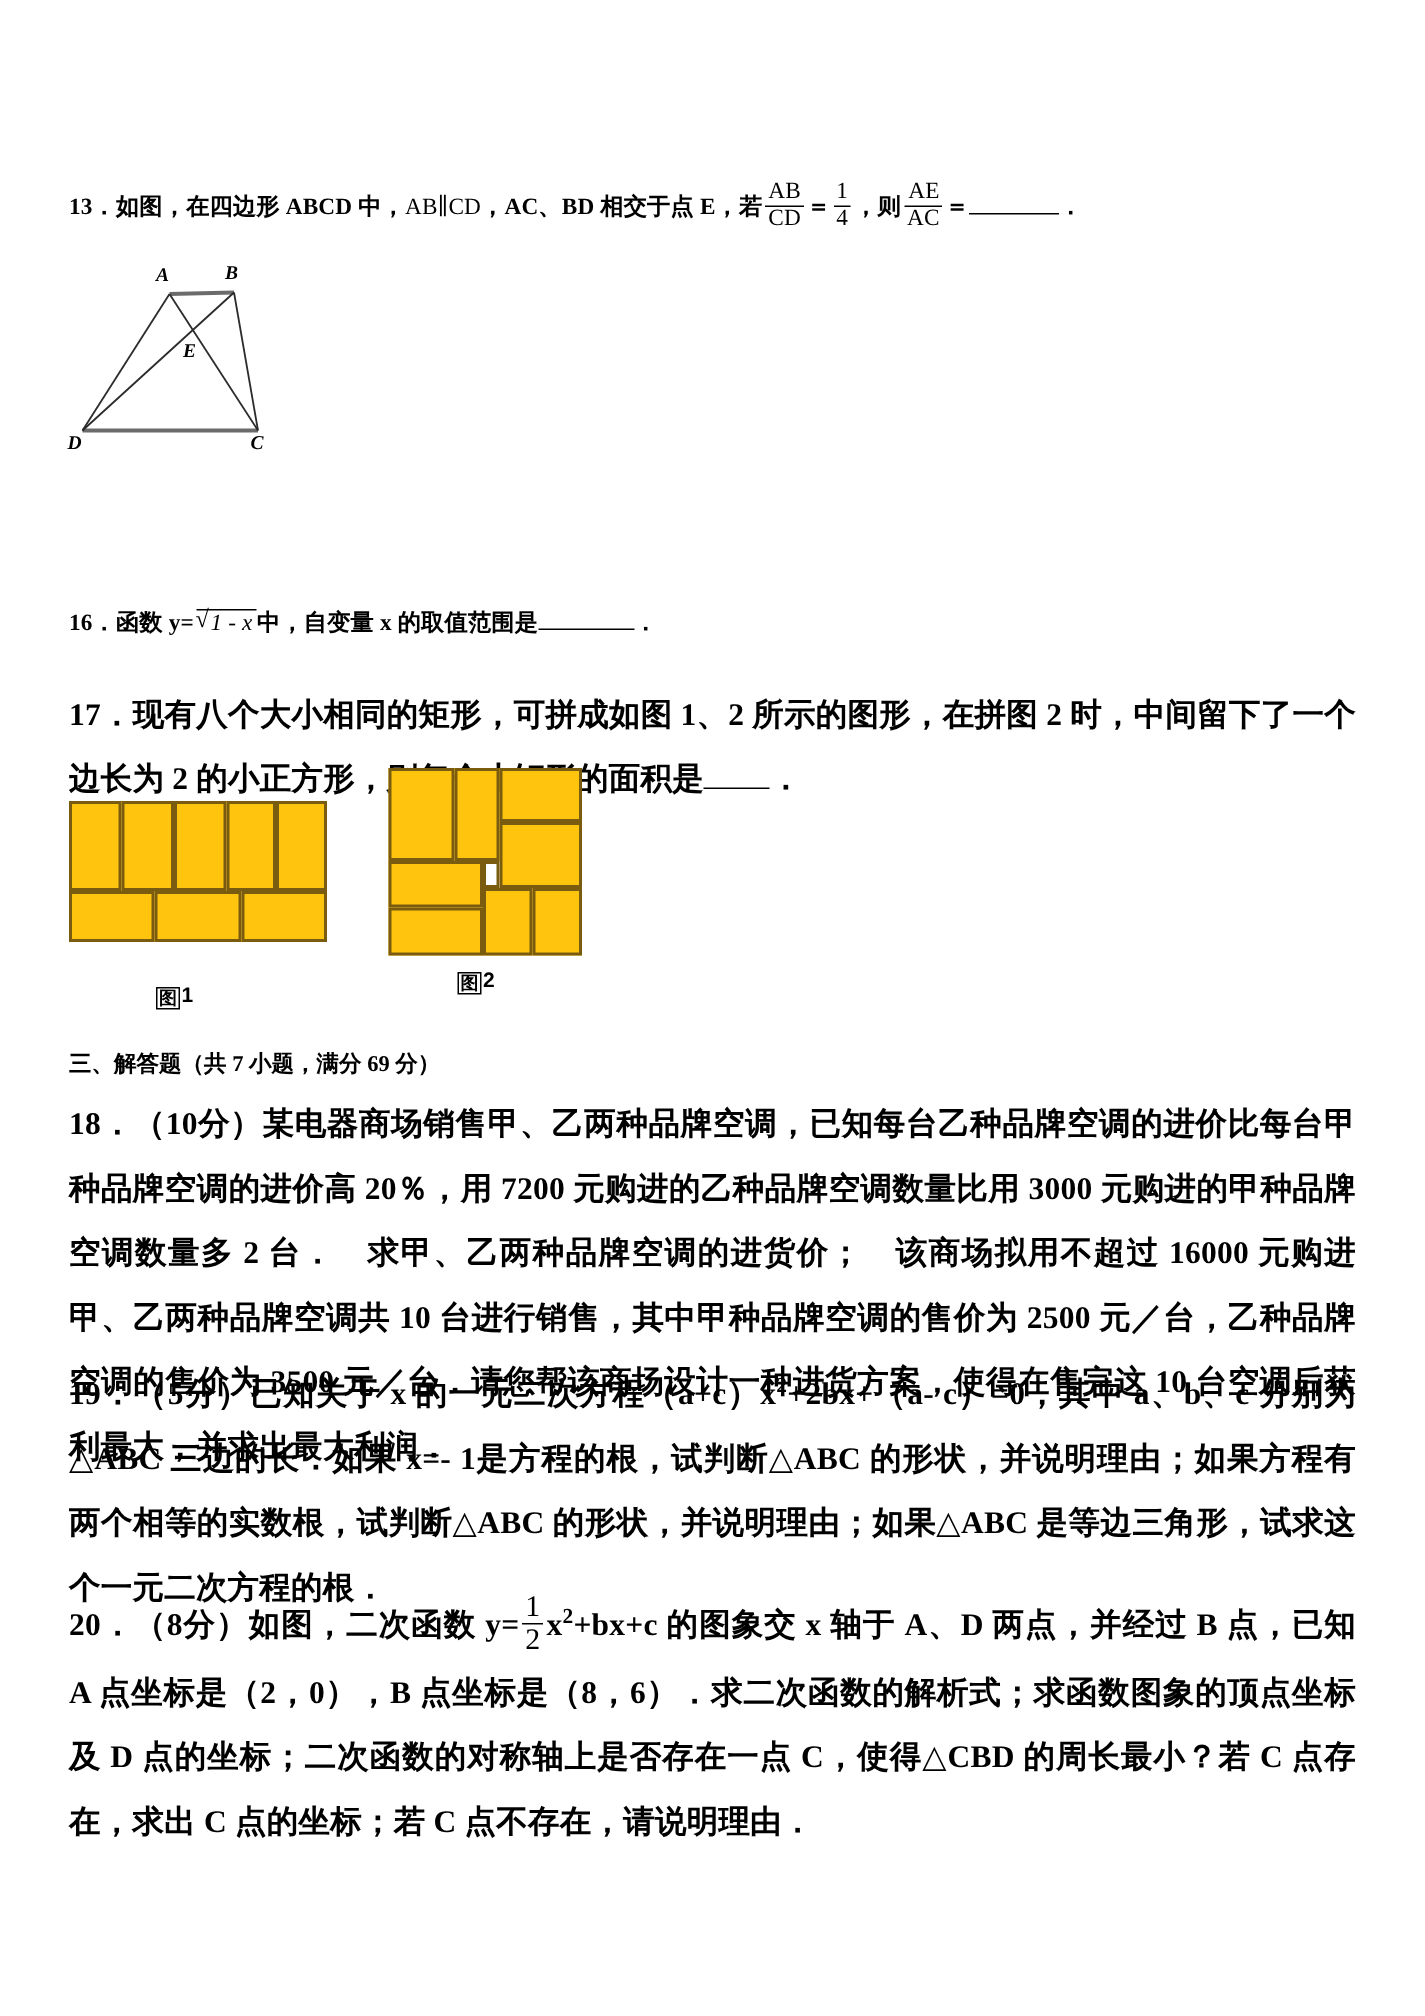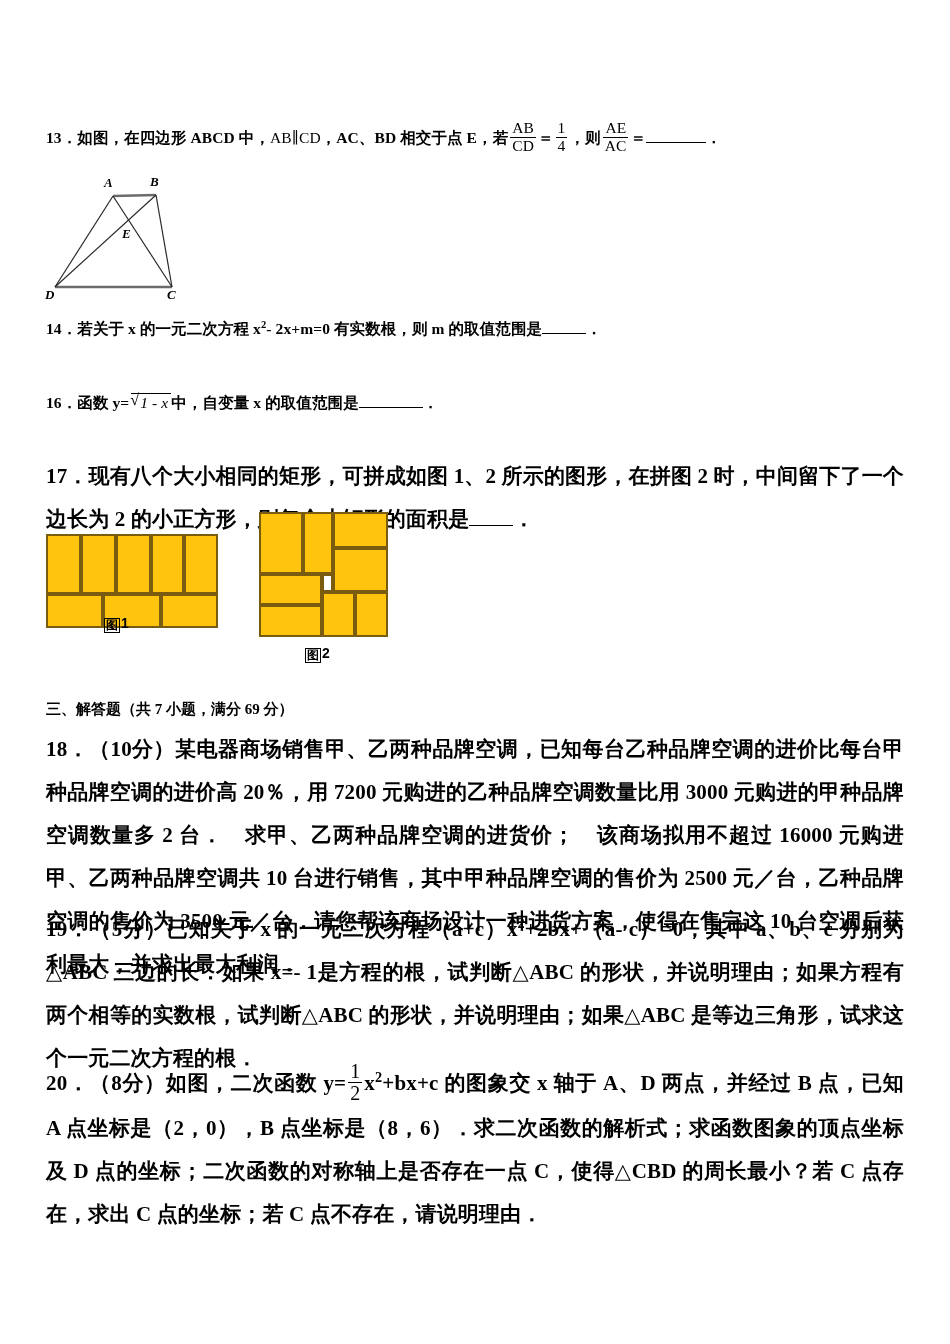--- a/index.html
+++ b/index.html
@@ -166,44 +166,41 @@
       <line x1="126" y1="30" x2="25" y2="122" stroke="#2b2b2b" stroke-width="1.2"></line>
 
     </svg>
     <span class="geo-label" style="left:74px; top:10px;">A</span>
     <span class="geo-label" style="left:120px; top:9px;">B</span>
     <span class="geo-label" style="left:92px; top:61px;">E</span>
     <span class="geo-label" style="left:137px; top:122px;">C</span>
     <span class="geo-label" style="left:15px; top:122px;">D</span>
   </div>
 
-  <div class="q-line" style="left:46px; top:318px;">
-    <span>14．</span><span>若关于 x 的一元二次方程 x</span><sup class="exp">2</sup><span>‑ 2x+m=0 有实数根，则 m 的取值范围是</span><span class="blank" style="width:44px;"></span><span>．</span>
-  </div>
-
-
-  <div class="q-line" style="left:46px; top:393px;">
+
+
+  <div class="q-line" style="left:46px; top:406px;">
     <span>16．</span><span>函数 y=</span><span class="sqrt">1 - x</span><span>中，自变量 x 的取值范围是</span><span class="blank" style="width:64px;"></span><span>．</span>
   </div>
 
   <div class="q-block" style="left:46px; top:455px; width:858px;">
     <span>17．</span><span>现有八个大小相同的矩形，可拼成如图 1、2 所示的图形，在拼图 2 时，中间留下了一个边长为 2 的小正方形，则每个小矩形的面积是</span><span class="blank" style="width:44px;"></span><span>．</span>
   </div>
 
   <div class="tile-fig" style="left:46px; top:534px; width:172px; height:94px;">
     <div class="tile" style="left:0px;   top:0px;  width:35px; height:60px;"></div>
     <div class="tile" style="left:35px;  top:0px;  width:35px; height:60px;"></div>
     <div class="tile" style="left:70px;  top:0px;  width:35px; height:60px;"></div>
     <div class="tile" style="left:105px; top:0px;  width:33px; height:60px;"></div>
     <div class="tile" style="left:138px; top:0px;  width:34px; height:60px;"></div>
     <div class="tile" style="left:0px;   top:60px; width:57px; height:34px;"></div>
     <div class="tile" style="left:57px;  top:60px; width:58px; height:34px;"></div>
     <div class="tile" style="left:115px; top:60px; width:57px; height:34px;"></div>
   </div>
-  <div class="fig-caption" style="left:104px; top:615px;">
+  <div class="fig-caption" style="left:104px; top:655px;">
     <span class="boxed">图</span><span>1</span>
   </div>
 
   <div class="tile-fig" style="left:259px; top:512px; width:129px; height:125px;">
     <div class="tile" style="left:0px;  top:0px;  width:44px; height:62px;"></div>
     <div class="tile" style="left:44px; top:0px;  width:30px; height:62px;"></div>
     <div class="tile" style="left:74px; top:0px;  width:55px; height:36px;"></div>
     <div class="tile" style="left:74px; top:36px; width:55px; height:44px;"></div>
     <div class="tile" style="left:0px;  top:62px; width:63px; height:31px;"></div>
     <div class="tile" style="left:0px;  top:93px; width:63px; height:32px;"></div>

